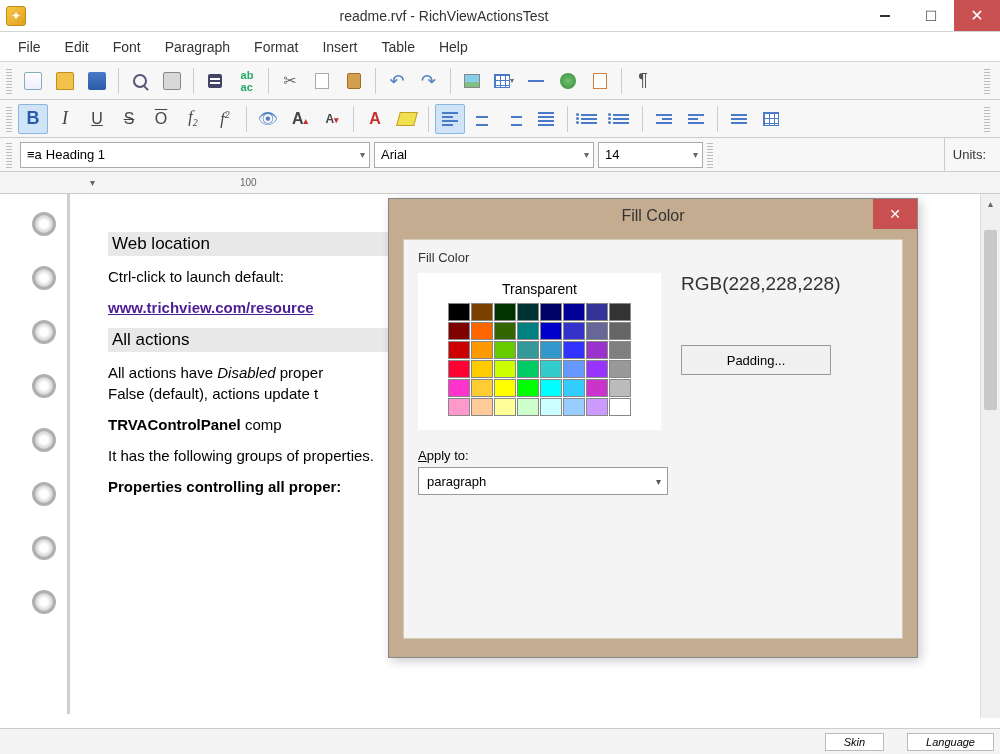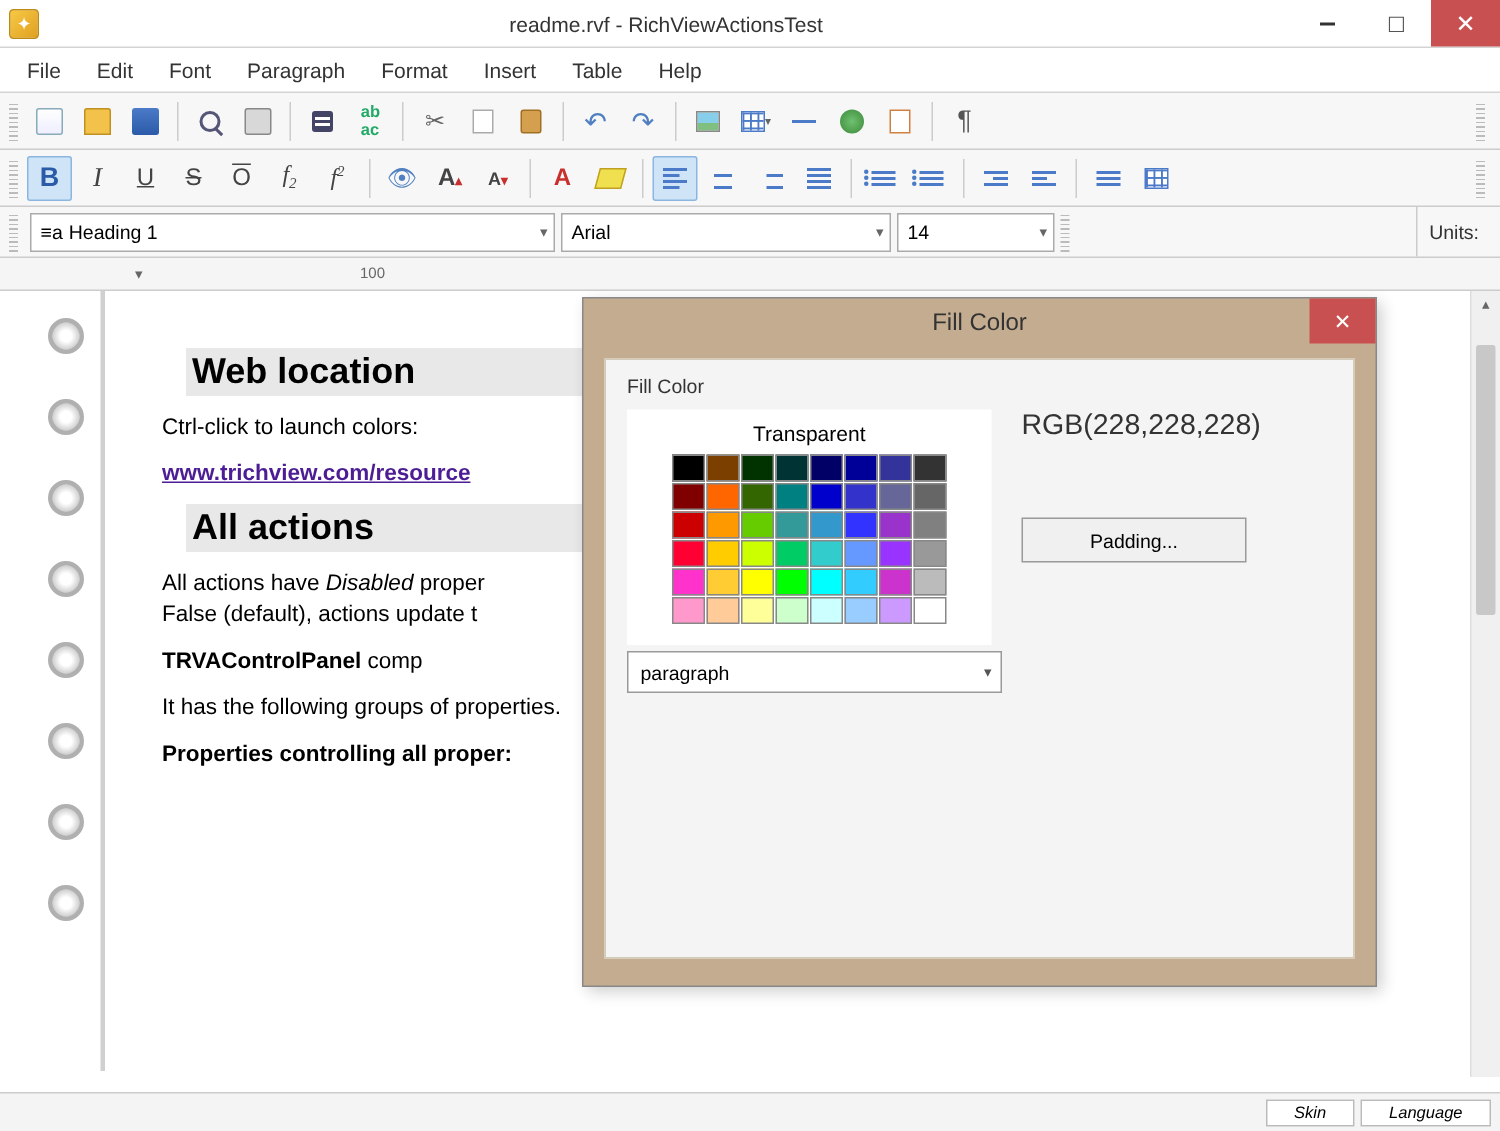--- a/index.html
+++ b/index.html
@@ -74,32 +74,32 @@
 .combo.size{width:105px;}
 .units-label{margin-left:auto;padding:0 8px;color:#333;border-left:1px solid #ccc;height:100%;display:flex;align-items:center;}
 
 
 .ruler{height:22px;background:#f5f5f5;border-bottom:1px solid #ccc;position:relative;font-size:10px;color:#666;padding-left:90px;display:flex;align-items:center;}
 .ruler .mark{position:absolute;}
 .docarea{position:relative;height:520px;background:#fff;padding:20px 0 0 30px;overflow:hidden;}
 .binding{position:absolute;left:20px;top:0;width:50px;height:100%;border-right:3px solid #d0d0d0;}
 .ring{width:24px;height:24px;border:3px solid #b0b0b0;border-radius:50%;background:radial-gradient(#fff 30%,#d0d0d0 70%);margin:18px 0 30px 12px;}
 .content{margin-left:68px;padding:10px;width:500px;}
-.content h2{font-family:Arial;font-size:24px;font-weight:bold;background:#e8e8e8;padding:2px 4px;margin:8px 16px;}
+.content h2{font-family:Arial;font-size:17px;font-weight:normal;background:#e8e8e8;padding:2px 4px;margin:8px 0;}
 .content p{font-family:Arial;font-size:15px;margin:10px 0;line-height:1.4;}
 .content a{color:#4c1d95;text-decoration:underline;font-weight:bold;}
 .content .bold{font-weight:bold;}
 .content .italic{font-style:italic;}
 .scrollbar-v{position:absolute;right:0;top:194px;bottom:36px;width:20px;background:#f0f0f0;border-left:1px solid #ddd;}
 .scrollbar-v .thumb{background:#c8c8c8;margin:18px 3px;height:180px;border-radius:2px;}
 .scrollbar-v .arr{height:18px;display:flex;align-items:center;justify-content:center;color:#666;font-size:10px;}
 
 
 .statusbar{position:absolute;bottom:0;left:0;right:0;height:26px;background:#f4f4f4;border-top:1px solid #ccc;display:flex;justify-content:flex-end;align-items:center;gap:4px;padding:0 6px;font-size:11px;}
-.stbtn{border:1px solid #bbb;padding:2px 18px;background:#fff;font-style:italic;}
+.stbtn{border:1px solid #bbb;padding:2px 18px;background:#fff;font-style:italic;margin-left:19px;}
 
 
 .dialog{position:absolute;left:388px;top:198px;width:530px;height:460px;background:#c4ac90;border:1px solid #888;box-shadow:3px 3px 10px rgba(0,0,0,0.2);}
 .dlg-title{height:34px;display:flex;align-items:center;justify-content:center;font-size:16px;color:#333;position:relative;}
 .dlg-close{position:absolute;right:0;top:0;width:44px;height:30px;background:#c85050;color:#fff;display:flex;align-items:center;justify-content:center;font-size:14px;}
 .dlg-body{margin:6px 14px 14px;background:#f4f4f4;border:1px solid #d4cab8;padding:10px 14px 14px;height:400px;position:relative;}
 .fieldset-label{font-size:13px;color:#333;margin-bottom:8px;}
 .color-area{display:flex;gap:20px;}
 .color-panel{background:#fff;padding:8px 30px 14px;display:flex;flex-direction:column;align-items:center;}
 .transparent-label{font-size:14px;margin-bottom:6px;}
@@ -353,21 +353,21 @@
       <div class="ring"></div>
       <div class="ring"></div>
       <div class="ring"></div>
     <div class="ring"></div>
       <div class="ring"></div>
       <div class="ring"></div>
       <div class="ring"></div>
   </div>
   <div class="content">
     <h2>Web location</h2>
-    <p>Ctrl-click to launch colors:</p>
+    <p>Ctrl-click to launch default:</p>
     <p><a>www.trichview.com/resource</a></p>
     <h2>All actions</h2>
     <p><span>All actions have </span><span class="italic">Disabled</span><span> proper</span><br><span>False (default), actions update t</span></p>
     <p><span class="bold">TRVAControlPanel</span><span> comp</span></p>
     <p>It has the following groups of properties.</p>
     <p class="bold">Properties controlling all proper:</p>
   </div>
 </div>
 
 <div class="scrollbar-v">
@@ -441,18 +441,19 @@
             <div class="swatch" style="background: rgb(255, 255, 255);"></div>
           </div>
       </div>
       <div>
         <div class="rgb-label">RGB(228,228,228)</div>
         <div class="side-btns">
           <div class="dlg-btn">Padding...</div>
         </div>
       </div>
     </div>
+    <div class="apply-label"><u>A</u><span>pply to:</span></div>
     <div class="apply-combo">
       <span>paragraph</span>
         <span class="dd">▾</span>
     </div>
   </div>
 </div>
 
 </body></html>

